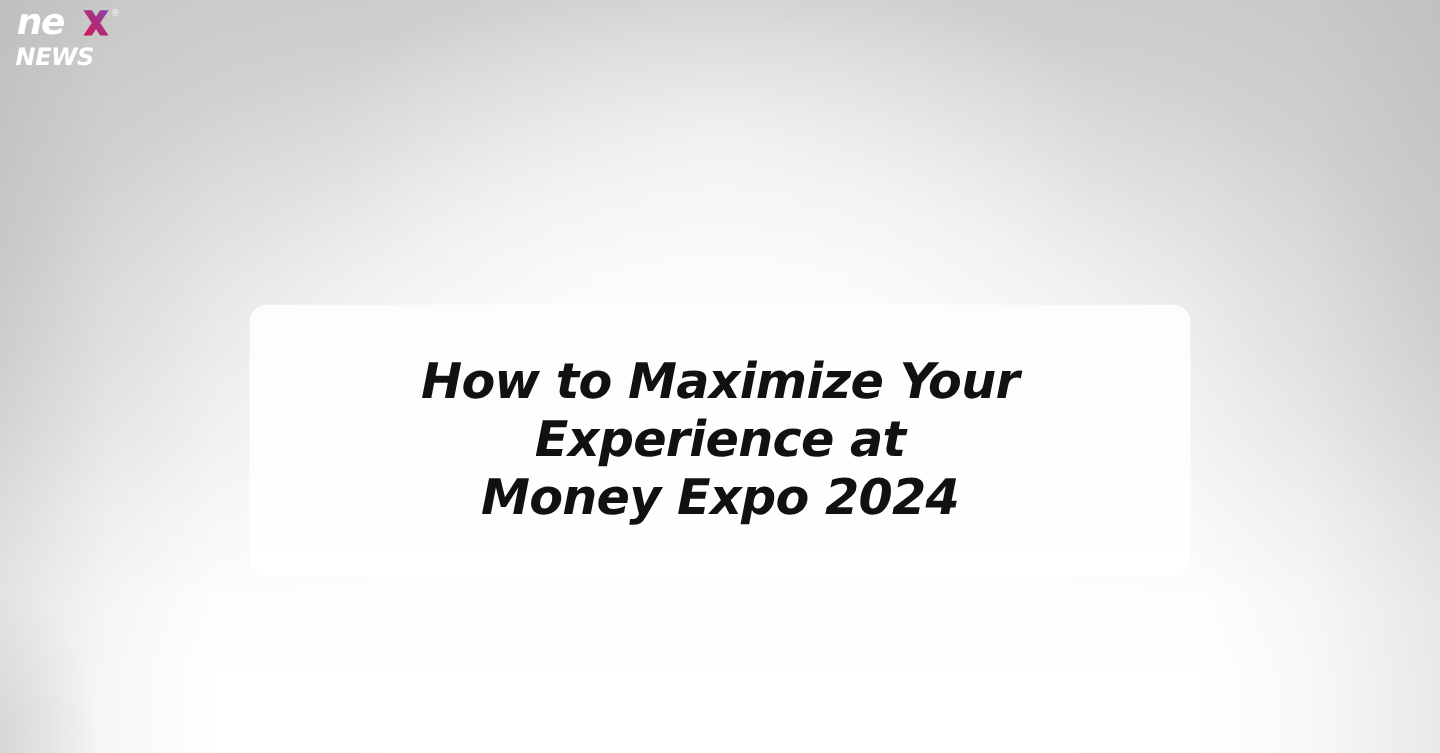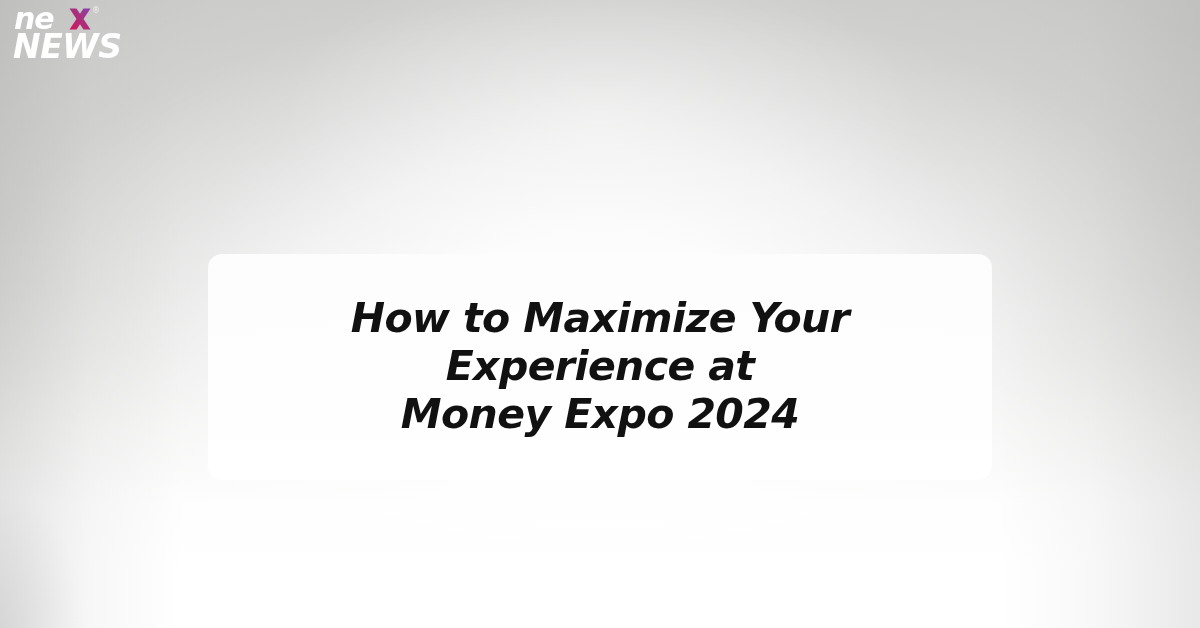--- a/index.html
+++ b/index.html
@@ -140,21 +140,21 @@
     font-size: 8px;
     color: #efefef;
     line-height: 1;
   }
 
   .logo-news {
     position: relative;
     margin-top: 2px;
     margin-left: 1px;
     font-family: "DejaVu Sans", sans-serif;
-    font-size: 33px;
+    font-size: 20px;
     font-weight: 700;
     letter-spacing: -0.4px;
     color: #ffffff;
     line-height: 26px;
   }
 
   
   .headline-card {
     position: absolute;
     left: 208px;

